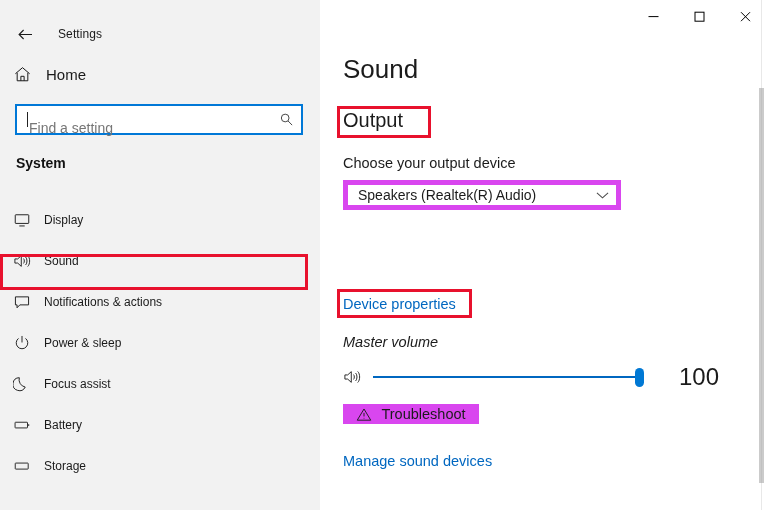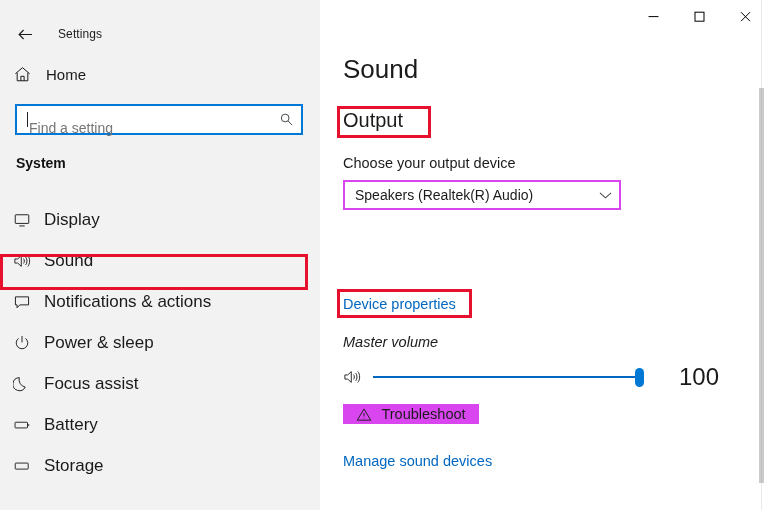--- a/index.html
+++ b/index.html
@@ -134,21 +134,21 @@
   .nav-ico {
     width: 44px;
     min-width: 44px;
     display: flex;
     align-items: center;
     justify-content: center;
     color: #1a1a1a;
   }
   .nav-ico svg { display: block; }
   .nav-label {
-    font-size: 17px;
+    font-size: 12px;
     color: #1a1a1a;
   }
 
   
   .redbox {
     position: absolute;
     border: 3px solid #e8112d;
     box-sizing: border-box;
     pointer-events: none;
   }
@@ -195,21 +195,21 @@
     position: absolute;
     left: 23px; top: 155px;
     font-size: 14.5px;
     color: #1b1b1b;
   }
   .combo {
     position: absolute;
     left: 23px; top: 180px;
     width: 278px;
     height: 30px;
-    border: 2px solid #d946ef;
+    border: 5px solid #d946ef;
     background: #ffffff;
     box-sizing: border-box;
     display: flex;
     align-items: center;
     justify-content: space-between;
   }
   .combo-text {
     font-size: 14px;
     color: #1b1b1b;
     padding-left: 10px;

